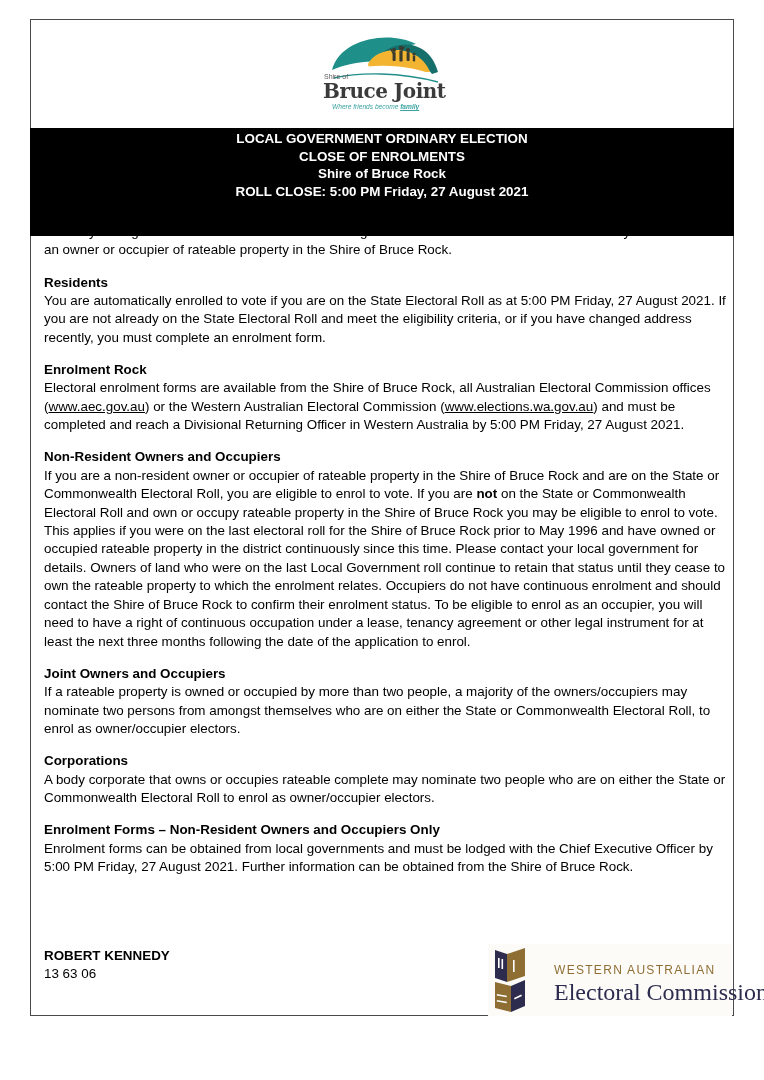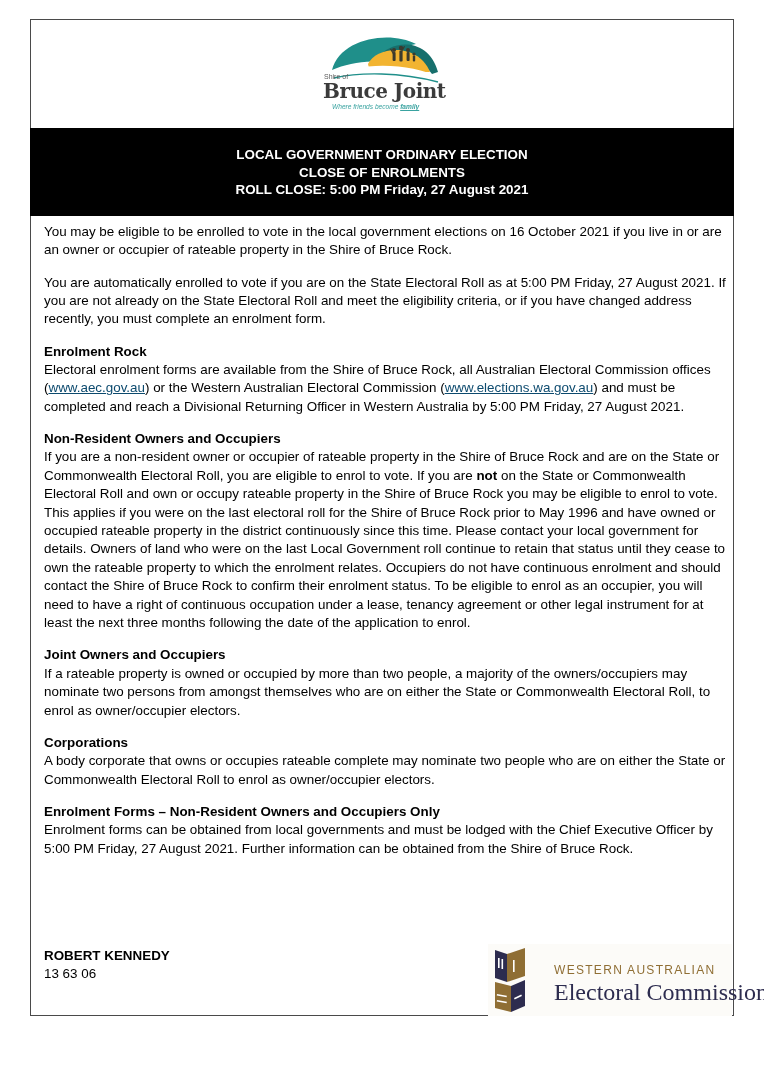--- a/index.html
+++ b/index.html
@@ -30,49 +30,49 @@
     top: 32px;
     width: 124px;
     height: 84px;
   }
   .logo-wrap svg { display: block; }
   .banner {
     position: absolute;
     left: 30px;
     top: 128px;
     width: 704px;
-    height: 88px;
+    height: 108px;
     background: #000;
     color: #fff;
     text-align: center;
     font-size: 13.4px;
     font-weight: bold;
     line-height: 17.5px;
-    padding-top: 18px;
+    padding-top: 2px;
     box-sizing: border-box;
   }
   .banner div { white-space: nowrap; }
   .content {
     position: absolute;
     left: 44px;
     top: 223px;
     width: 682px;
     font-size: 13.4px;
     line-height: 18.4px;
   }
   .para {
     margin: 0 0 13.8px 0;
   }
   .heading {
     font-weight: bold;
     display: block;
   }
   .link {
     text-decoration: underline;
-    color: #0c4a6e;
+    color: #000000;
   }
   .bold-inline { font-weight: bold; margin-top: 20px; }
   .signature {
     position: absolute;
     left: 44px;
     top: 947px;
     font-size: 13.4px;
     line-height: 18.4px;
   }
   .signature .name { font-weight: bold; }
@@ -141,27 +141,29 @@
     <path d="M14 46 C 40 40, 80 40, 118 50" stroke="#1f8f8a" stroke-width="1.4" fill="none"></path>
   </svg>
   <div style="position:absolute;left:4px;top:41px;font-size:7px;color:#5a5a5a;">Shire of</div>
   <div style="position:absolute;left:3px;top:47px;font-family:'DejaVu Serif',serif;font-weight:bold;font-size:20px;color:#3b3b3b;letter-spacing:-0.5px;white-space:nowrap;">Bruce Joint</div>
   <div style="position:absolute;left:12px;top:71px;font-size:6.6px;font-style:italic;color:#3aa3a0;white-space:nowrap;"><span>Where friends become </span><span style="font-weight:bold;text-decoration:underline;">family</span></div>
 </div>
 
 <div class="banner">
   <div>LOCAL GOVERNMENT ORDINARY ELECTION</div>
   <div>CLOSE OF ENROLMENTS</div>
+  <div>Shire of Bruce Rock</div>
   <div>ROLL CLOSE: 5:00 PM Friday, 27 August 2021</div>
 </div>
 
 <div class="content">
   <p class="para">You may be eligible to be enrolled to vote in the local government elections on 16 October 2021 if you live in or are an owner or occupier of rateable property in the Shire of Bruce Rock.</p>
 
   <div class="para">
+    <span class="heading">Residents</span>
     <span>You are automatically enrolled to vote if you are on the State Electoral Roll as at 5:00 PM Friday, 27 August 2021. If you are not already on the State Electoral Roll and meet the eligibility criteria, or if you have changed address recently, you must complete an enrolment form.</span>
   </div>
 
   <div class="para">
     <span class="heading">Enrolment Rock</span>
     <span>Electoral enrolment forms are available from the Shire of Bruce Rock, all Australian Electoral Commission offices (</span><a class="link">www.aec.gov.au</a><span>) or the Western Australian Electoral Commission (</span><a class="link">www.elections.wa.gov.au</a><span>) and must be completed and reach a Divisional Returning Officer in Western Australia by 5:00 PM Friday, 27 August 2021.</span>
   </div>
 
   <div class="para">
     <span class="heading">Non-Resident Owners and Occupiers</span>

